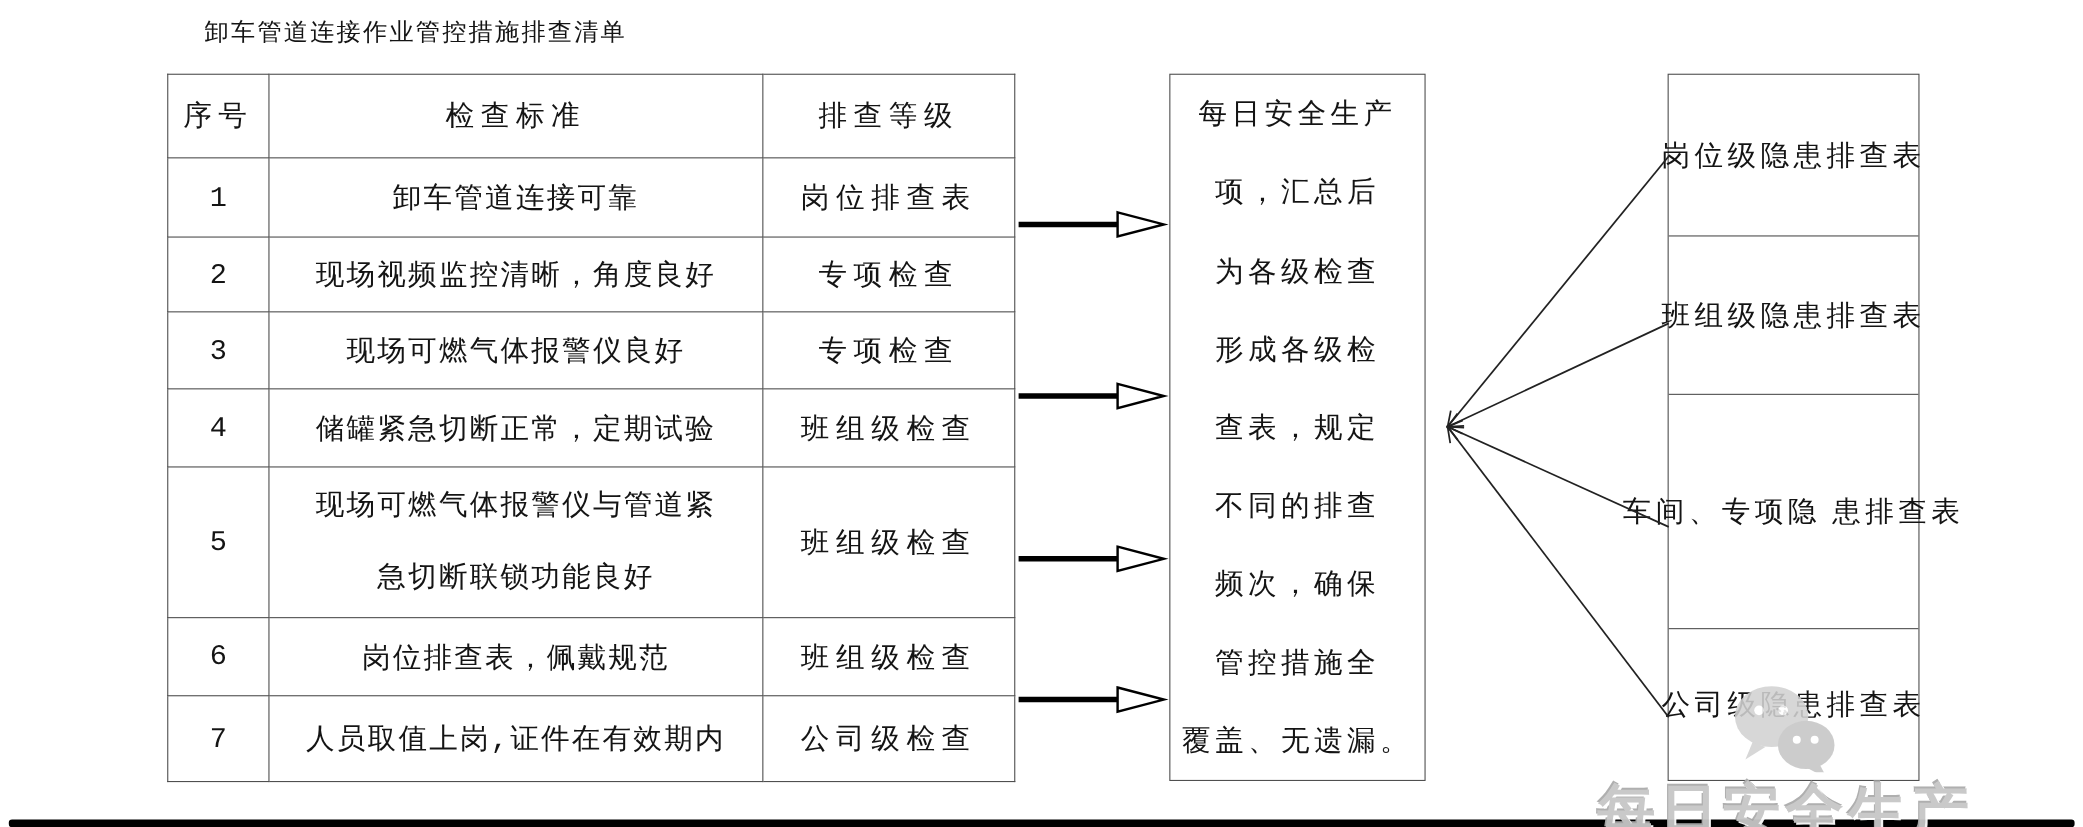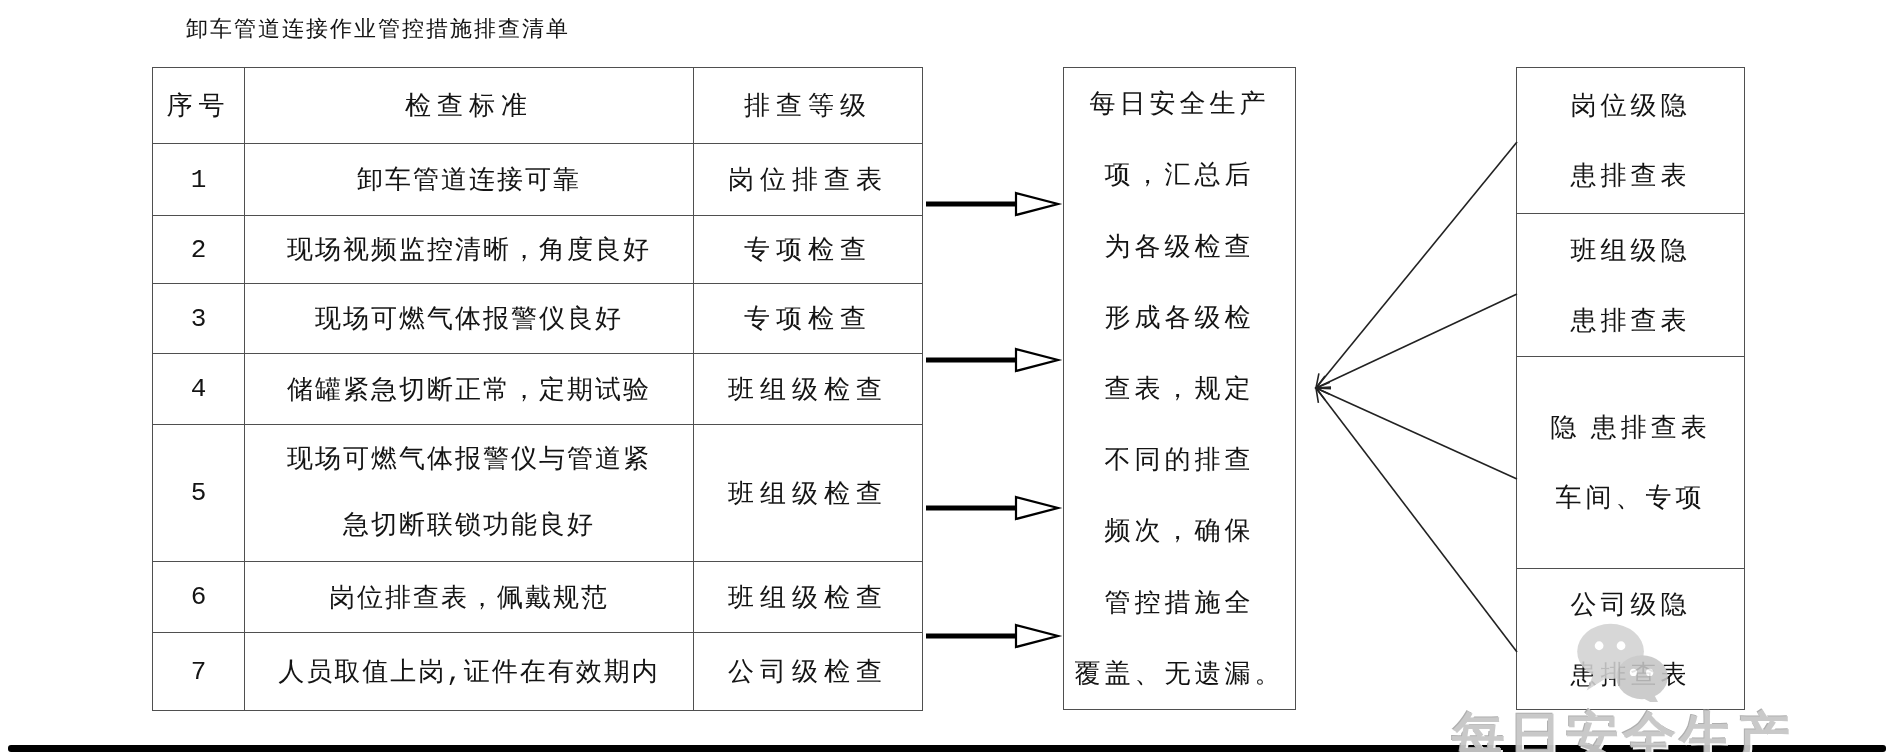--- a/index.html
+++ b/index.html
@@ -41,21 +41,21 @@
     font-size:26px; letter-spacing:4px; white-space:nowrap;
   }
   
   .outcol {
     position:absolute; left:1516px; top:67px; width:229px; height:643px;
     box-sizing:border-box; border:1.6px solid #4f4f4f;
     display:flex; flex-direction:column;
   }
   .obox {
     box-sizing:border-box; border-bottom:1.6px solid #4f4f4f;
-    display:flex; flex-direction:column; justify-content:center; align-items:center;
+    display:flex; justify-content:center; align-items:center;
   }
   .obox.b1 { height:147px; } .obox.b2 { height:144px; }
   .obox.b3 { height:213px; } .obox.b4 { flex:1; border-bottom:none; }
   .obox .ln {
     height:70px; display:flex; align-items:center;
     font-size:26px; letter-spacing:4px; white-space:nowrap;
   }
   
   svg.overlay { position:absolute; left:0; top:0; pointer-events:none; }
   
@@ -147,22 +147,22 @@
 <div class="outcol">
   <div class="obox b1">
     <div class="ln">岗位级隐</div>
     <div class="ln">患排查表</div>
   </div>
   <div class="obox b2">
     <div class="ln">班组级隐</div>
     <div class="ln">患排查表</div>
   </div>
   <div class="obox b3">
+    <div class="ln">车间、专项</div>
     <div class="ln">隐 患排查表</div>
-    <div class="ln">车间、专项</div>
   </div>
   <div class="obox b4">
     <div class="ln">公司级隐</div>
     <div class="ln">患排查表</div>
   </div>
 </div>
 
 <svg class="overlay" width="1894" height="752" viewBox="0 0 1894 752">
 
   <g>

